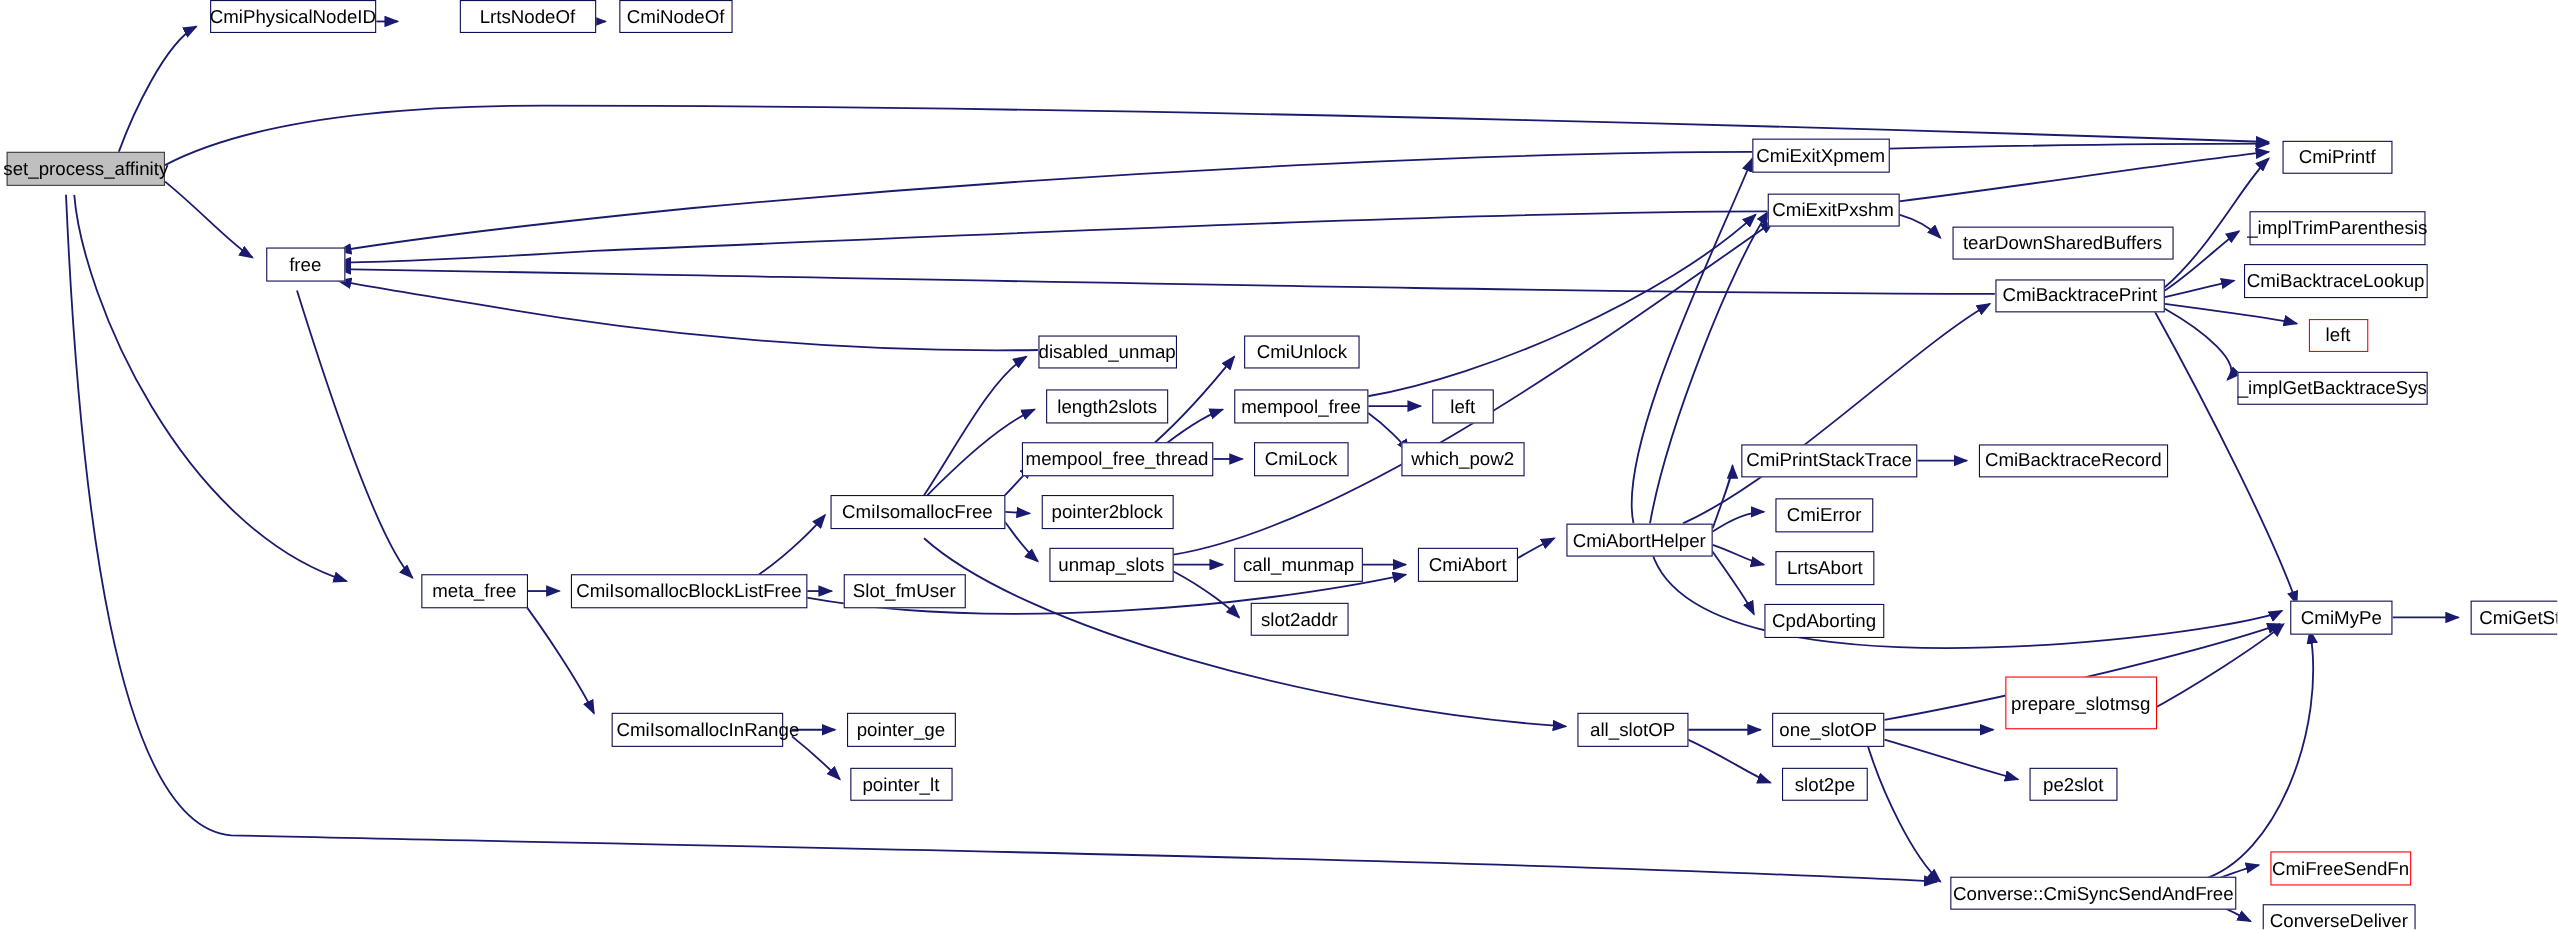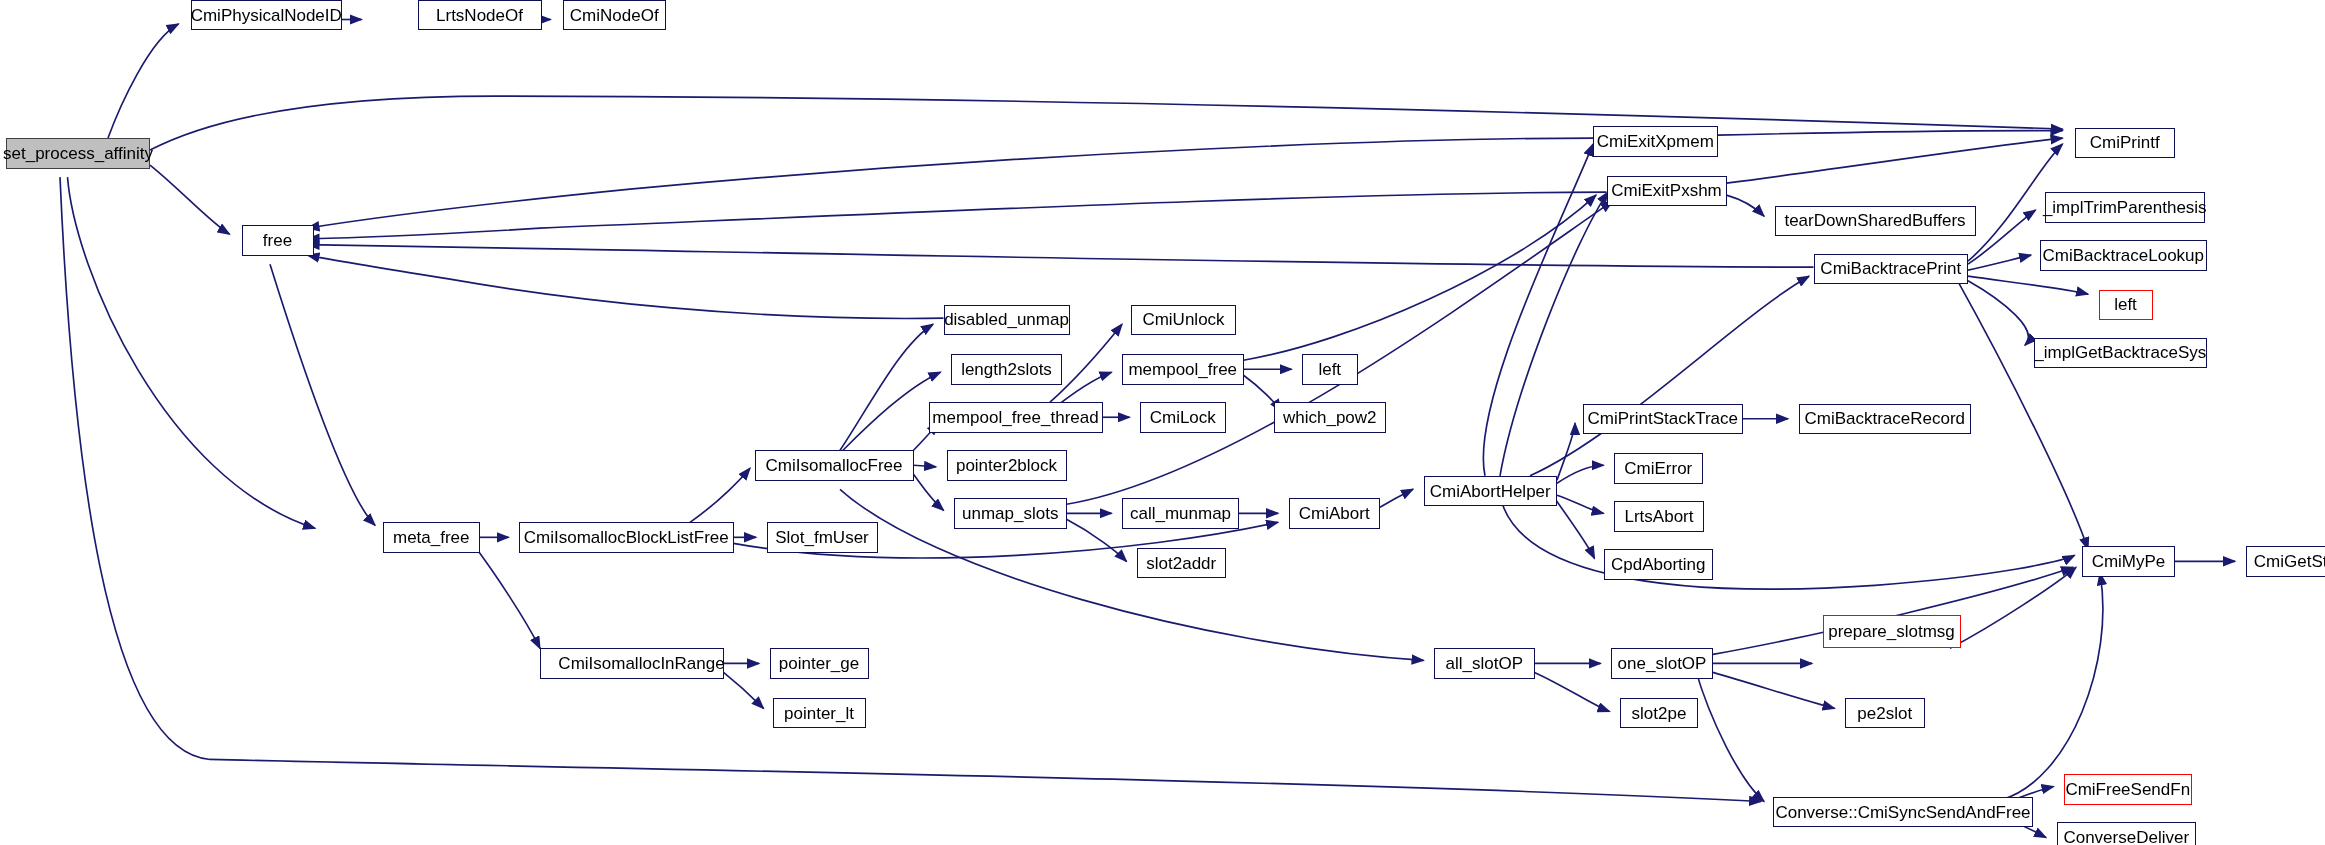--- a/index.html
+++ b/index.html
@@ -247,30 +247,30 @@
     </div>
   <div class="node" style="left: 2082px; top: 546.323px; width: 93px; height: 30.438px;">
       <span>CmiMyPe</span>
     </div>
   <div class="node" style="left: 2245.5px; top: 546.323px; width: 114px; height: 30.438px;">
       <span>CmiGetState</span>
     </div>
   <div class="node" style="left: 1603.5px; top: 549.325px; width: 109.5px; height: 30.438px;">
       <span>CpdAborting</span>
     </div>
-  <div class="node" style="left: 540px; top: 648.384px; width: 184px; height: 30.438px; padding-left: 19px;">
+  <div class="node" style="left: 556px; top: 648.384px; width: 156px; height: 30.438px; padding-left: 19px;">
       <span>CmiIsomallocInRange</span>
     </div>
   <div class="node" style="left: 1434px; top: 648.384px; width: 100.5px; height: 30.438px;">
       <span>all_slotOP</span>
     </div>
   <div class="node" style="left: 1611px; top: 648.384px; width: 102px; height: 30.438px;">
       <span>one_slotOP</span>
     </div>
-  <div class="node redbox" style="left: 1822.5px; top: 615px; width: 138px; height: 33px;">
+  <div class="node redbox" style="left: 1822.5px; top: 615px; width: 138px; height: 48px;">
       <span>prepare_slotmsg</span>
     </div>
   <div class="node" style="left: 769.5px; top: 648.384px; width: 99px; height: 30.438px;">
       <span>pointer_ge</span>
     </div>
   <div class="node" style="left: 1620px; top: 697.913px; width: 78px; height: 30.438px;">
       <span>slot2pe</span>
     </div>
   <div class="node" style="left: 1845px; top: 697.913px; width: 79.5px; height: 30.438px;">
       <span>pe2slot</span>

